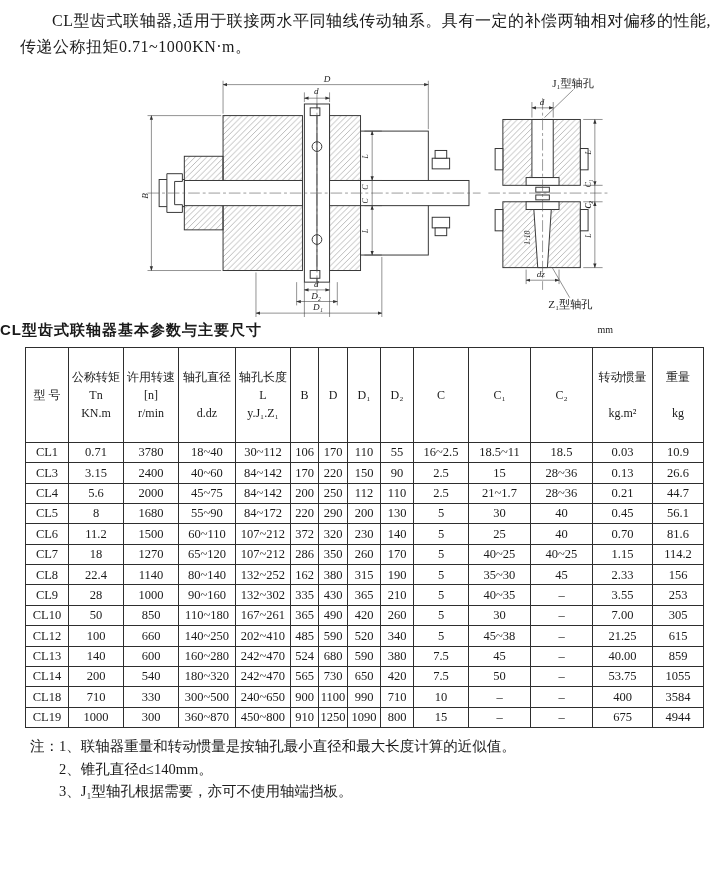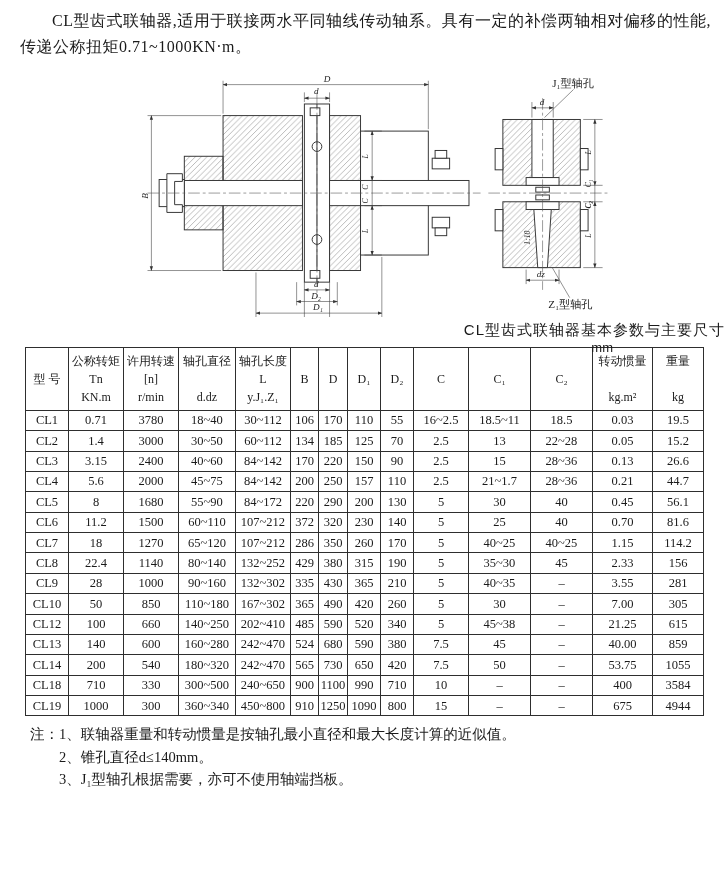--- a/index.html
+++ b/index.html
@@ -17,39 +17,39 @@
   }
   
   .drawing-wrap{margin:4px 0 0 132px;height:244px;}
   svg text{font-family:"Liberation Serif","DejaVu Serif",serif;fill:#1f1f1f;}
   .dimtxt{font-size:9.5px;font-style:italic;}
   .dimtxt-sm{font-size:8px;font-style:italic;}
   .cntxt{font-size:11.5px;font-style:normal;}
   
   .tbl-title-row{position:relative;height:26px;margin-top:4px;}
   .tbl-title{
-    position:absolute;left:0;width:100%;text-align:right;
+    position:absolute;left:0;width:100%;text-align:left;
     font-family:"Liberation Sans","DejaVu Sans",sans-serif;
-    font-size:15px;font-weight:400;letter-spacing:1px;
+    font-size:15px;font-weight:700;letter-spacing:1px;
   }
   .tbl-unit{
-    position:absolute;right:112px;top:19px;
-    font-family:Liberation Sans, sans-serif;
-    font-size:13px;
+    position:absolute;right:112px;top:3px;
+    font-family:Liberation Serif, serif;
+    font-size:10px;
   }
   
   .ptable{
     border-collapse:collapse;table-layout:fixed;
     width:678px;margin-left:25px;
   }
   .ptable th,.ptable td{
     border:1px solid #2e2e2e;text-align:center;vertical-align:middle;
     overflow:hidden;white-space:nowrap;
   }
-  .ptable th{font-size:12px;font-weight:normal;padding:4px 0;line-height:1.5;}
+  .ptable th{font-size:12px;font-weight:normal;padding:20px 0;line-height:1.5;}
   .ptable td{font-size:12.5px;padding:2.5px 0;line-height:1.15;}
   
   .notes{display:flex;margin:7px 0 0 30px;font-size:14.5px;line-height:1.55;}
   .notes .prefix{flex:0 0 auto;}
   .note-items{flex:1 1 auto;}
 </style>
 </head>
 <body>
 
 <p class="intro">CL型齿式联轴器,适用于联接两水平同轴线传动轴系。具有一定的补偿两轴相对偏移的性能,传递公称扭矩0.71~1000KN·m。</p>
@@ -231,37 +231,21 @@
         <td>18~40</td>
         <td>30~112</td>
         <td>106</td>
         <td>170</td>
         <td>110</td>
         <td>55</td>
         <td>16~2.5</td>
         <td>18.5~11</td>
         <td>18.5</td>
         <td>0.03</td>
-        <td>19.5</td>
-      </tr>
-      <tr>
-        <td>CL2</td>
-        <td>1.4</td>
-        <td>3000</td>
-        <td>30~50</td>
-        <td>60~112</td>
-        <td>134</td>
-        <td>185</td>
-        <td>125</td>
-        <td>70</td>
-        <td>2.5</td>
-        <td>13</td>
-        <td>22~28</td>
-        <td>0.05</td>
-        <td>15.2</td>
+        <td>10.9</td>
       </tr>
       <tr>
         <td>CL3</td>
         <td>3.15</td>
         <td>2400</td>
         <td>40~60</td>
         <td>84~142</td>
         <td>170</td>
         <td>220</td>
         <td>150</td>
@@ -273,21 +257,21 @@
         <td>26.6</td>
       </tr>
       <tr>
         <td>CL4</td>
         <td>5.6</td>
         <td>2000</td>
         <td>45~75</td>
         <td>84~142</td>
         <td>200</td>
         <td>250</td>
-        <td>157</td>
+        <td>112</td>
         <td>110</td>
         <td>2.5</td>
         <td>21~1.7</td>
         <td>28~36</td>
         <td>0.21</td>
         <td>44.7</td>
       </tr>
       <tr>
         <td>CL5</td>
         <td>8</td>
@@ -335,21 +319,21 @@
         <td>40~25</td>
         <td>1.15</td>
         <td>114.2</td>
       </tr>
       <tr>
         <td>CL8</td>
         <td>22.4</td>
         <td>1140</td>
         <td>80~140</td>
         <td>132~252</td>
-        <td>429</td>
+        <td>162</td>
         <td>380</td>
         <td>315</td>
         <td>190</td>
         <td>5</td>
         <td>35~30</td>
         <td>45</td>
         <td>2.33</td>
         <td>156</td>
       </tr>
       <tr>
@@ -359,28 +343,28 @@
         <td>90~160</td>
         <td>132~302</td>
         <td>335</td>
         <td>430</td>
         <td>365</td>
         <td>210</td>
         <td>5</td>
         <td>40~35</td>
         <td>–</td>
         <td>3.55</td>
-        <td>281</td>
+        <td>253</td>
       </tr>
       <tr>
         <td>CL10</td>
         <td>50</td>
         <td>850</td>
         <td>110~180</td>
-        <td>167~302</td>
+        <td>167~261</td>
         <td>365</td>
         <td>490</td>
         <td>420</td>
         <td>260</td>
         <td>5</td>
         <td>30</td>
         <td>–</td>
         <td>7.00</td>
         <td>305</td>
       </tr>
@@ -445,21 +429,21 @@
         <td>10</td>
         <td>–</td>
         <td>–</td>
         <td>400</td>
         <td>3584</td>
       </tr>
       <tr>
         <td>CL19</td>
         <td>1000</td>
         <td>300</td>
-        <td>360~340</td>
+        <td>360~870</td>
         <td>450~800</td>
         <td>910</td>
         <td>1250</td>
         <td>1090</td>
         <td>800</td>
         <td>15</td>
         <td>–</td>
         <td>–</td>
         <td>675</td>
         <td>4944</td>

